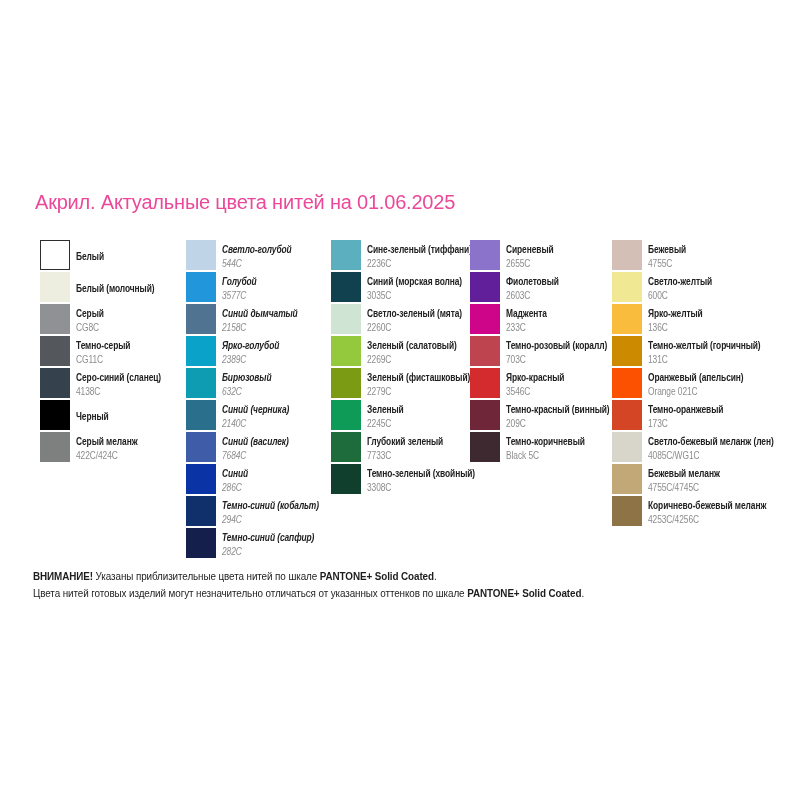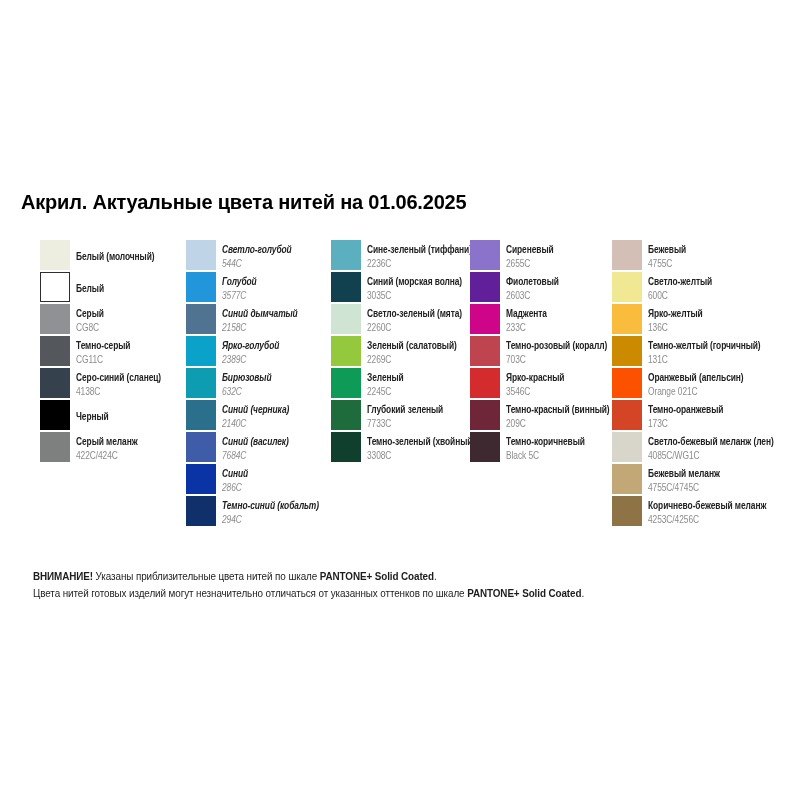--- a/index.html
+++ b/index.html
@@ -6,24 +6,24 @@
   body {
     width: 800px; height: 800px;
     background: #ffffff;
     font-family: "Liberation Sans", sans-serif;
     position: relative;
     overflow: hidden;
   }
   .page { position: absolute; inset: 0; }
   .title {
     position: absolute;
-    left: 21px; top: 191px;
+    left: 35px; top: 191px;
     font-size: 20px;
-    font-weight: bold;
-    color: #000000;
+    font-weight: normal;
+    color: #ec4899;
     letter-spacing: -0.2px;
     white-space: nowrap;
   }
   .color-column {
     position: absolute;
     top: 240px;
     width: 150px;
   }
   .color-column.c0 { left: 40px; }
   .color-column.c1 { left: 186px; font-style: italic; }
@@ -81,29 +81,29 @@
   .footer-line .b { font-weight: bold; }
 </style>
 </head>
 <body>
 
 <div class="page">
   <div class="title">Акрил. Актуальные цвета нитей на 01.06.2025</div>
   <div id="columns">
       <div class="color-column c0">
         <div class="color-row">
+          <div class="swatch bordered" style="background: rgb(255, 255, 255);"></div>
+          <div class="label">
+            <div class="swatch-name">Белый</div>
+          </div>
+        </div>
+        <div class="color-row">
           <div class="swatch" style="background: rgb(237, 238, 224);"></div>
           <div class="label">
             <div class="swatch-name">Белый (молочный)</div>
-          </div>
-        </div>
-        <div class="color-row">
-          <div class="swatch bordered" style="background: rgb(255, 255, 255);"></div>
-          <div class="label">
-            <div class="swatch-name">Белый</div>
           </div>
         </div>
         <div class="color-row">
           <div class="swatch" style="background: rgb(143, 145, 148);"></div>
           <div class="label">
             <div class="swatch-name">Серый</div>
             <div class="swatch-code">CG8C</div>
           </div>
         </div>
         <div class="color-row">
@@ -191,20 +191,27 @@
             <div class="swatch-code">286C</div>
           </div>
         </div>
         <div class="color-row">
           <div class="swatch" style="background: rgb(16, 48, 107);"></div>
           <div class="label">
             <div class="swatch-name">Темно-синий (кобальт)</div>
             <div class="swatch-code">294C</div>
           </div>
         </div>
+        <div class="color-row">
+          <div class="swatch" style="background: rgb(20, 32, 75);"></div>
+          <div class="label">
+            <div class="swatch-name">Темно-синий (сапфир)</div>
+            <div class="swatch-code">282C</div>
+          </div>
+        </div>
       </div>
       <div class="color-column c2">
         <div class="color-row">
           <div class="swatch" style="background: rgb(92, 175, 190);"></div>
           <div class="label">
             <div class="swatch-name">Сине-зеленый (тиффани)</div>
             <div class="swatch-code">2236C</div>
           </div>
         </div>
         <div class="color-row">
@@ -219,20 +226,27 @@
           <div class="label">
             <div class="swatch-name">Светло-зеленый (мята)</div>
             <div class="swatch-code">2260C</div>
           </div>
         </div>
         <div class="color-row">
           <div class="swatch" style="background: rgb(148, 200, 61);"></div>
           <div class="label">
             <div class="swatch-name">Зеленый (салатовый)</div>
             <div class="swatch-code">2269C</div>
+          </div>
+        </div>
+        <div class="color-row">
+          <div class="swatch" style="background: rgb(124, 155, 20);"></div>
+          <div class="label">
+            <div class="swatch-name">Зеленый (фисташковый)</div>
+            <div class="swatch-code">2279C</div>
           </div>
         </div>
         <div class="color-row">
           <div class="swatch" style="background: rgb(14, 155, 88);"></div>
           <div class="label">
             <div class="swatch-name">Зеленый</div>
             <div class="swatch-code">2245C</div>
           </div>
         </div>
         <div class="color-row">

